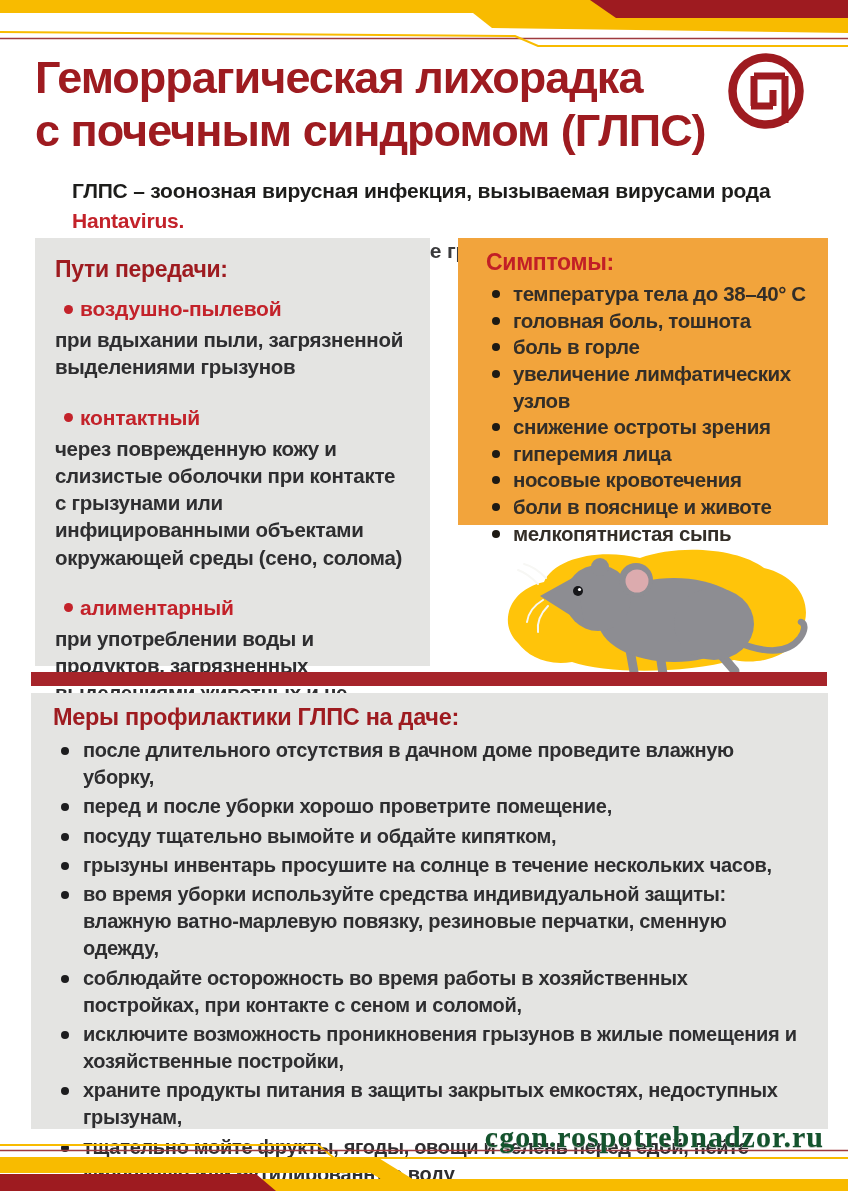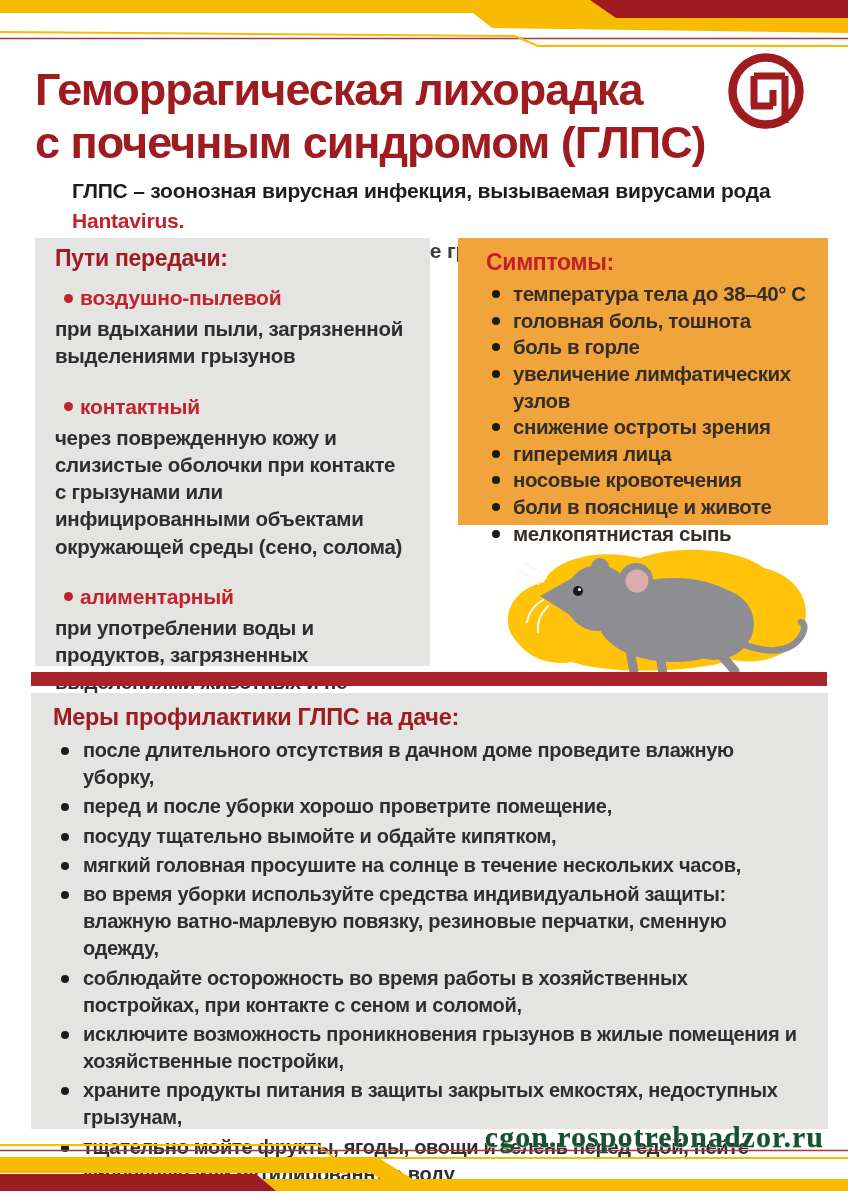--- a/index.html
+++ b/index.html
@@ -22,21 +22,21 @@
     background:#ffffff;
     overflow:hidden;
     font-family:"Liberation Sans", sans-serif;
     font-weight:700;
   }
   .abs{position:absolute;}
   svg{display:block;}
 
   
   .title{
-    left:35px;top:64px;width:700px;
+    left:35px;top:52px;width:700px;
     color:var(--maroon);
     font-size:45px;line-height:1.17;letter-spacing:-1px;
   }
   
   .intro{
     left:30px;top:176px;width:780px;
     font-size:21px;line-height:1.43;letter-spacing:-0.2px;
     color:#1D1D1B;
     margin-left:42px;
   }
@@ -45,21 +45,21 @@
   .intro .rest2{color:var(--ink2);}
 
   
   .panel{background:var(--panel);}
   .panel-heading{
     color:var(--maroon);
     font-size:23px;letter-spacing:-0.3px;
   }
   .transmission{
     left:35px;top:238px;width:395px;height:428px;
-    padding:7px 20px 0 20px;
+    padding:18px 20px 0 20px;
   }
   .transmission .panel-heading{margin-bottom:14px;}
   .t-item{margin-bottom:25px;}
   .t-title{
     display:flex;align-items:center;gap:7px;
     color:var(--red);font-size:21px;letter-spacing:-0.2px;
     margin-bottom:5px;padding-left:9px;
   }
   .t-title .dot{width:9px;height:9px;border-radius:50%;background:var(--red);flex:0 0 auto;}
   .t-desc{
@@ -226,21 +226,21 @@
 <div class="abs panel prevention">
   <div class="panel-heading">Меры профилактики ГЛПС на даче:</div>
   <ul>
 
       <li>после длительного отсутствия в дачном доме проведите влажную уборку,</li>
 
       <li>перед и после уборки хорошо проветрите помещение,</li>
 
       <li>посуду тщательно вымойте и обдайте кипятком,</li>
 
-      <li>мягкий головная просушите на солнце в течение нескольких часов,</li>
+      <li>грызуны инвентарь просушите на солнце в течение нескольких часов,</li>
 
       <li>во время уборки используйте средства индивидуальной защиты: влажную ватно-марлевую повязку, резиновые перчатки, сменную одежду,</li>
 
       <li>соблюдайте осторожность во время работы в хозяйственных постройках, при контакте с сеном и соломой,</li>
 
       <li>исключите возможность проникновения грызунов в жилые помещения и хозяйственные постройки,</li>
 
       <li>храните продукты питания в защиты закрытых емкостях, недоступных грызунам,</li>
 
       <li>тщательно мойте фрукты, ягоды, овощи и зелень перед едой, пейте кипяченую или бутилированную воду</li>

